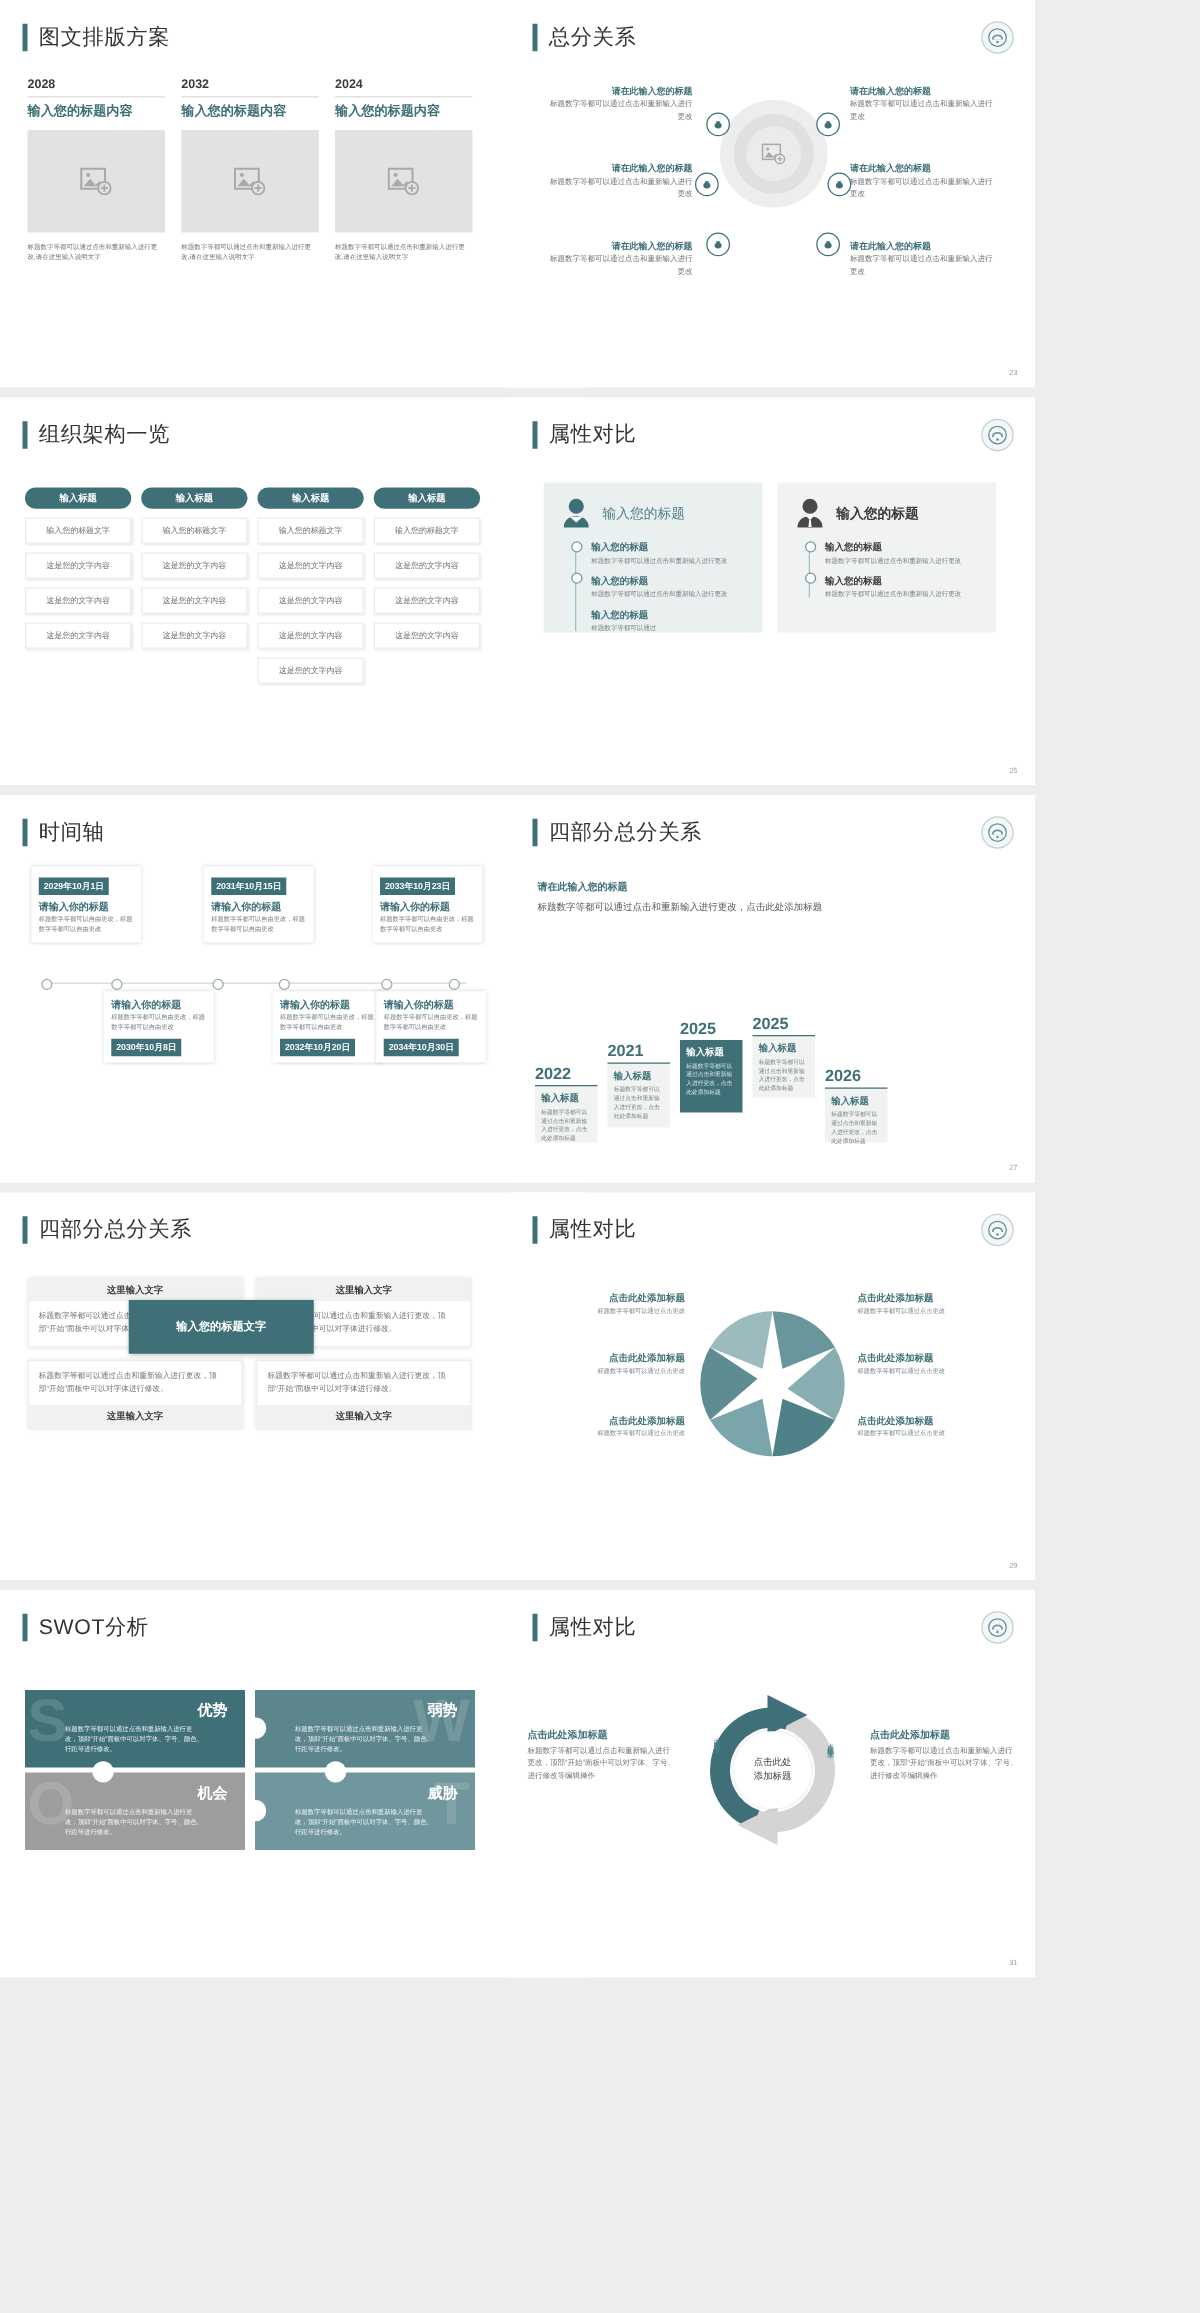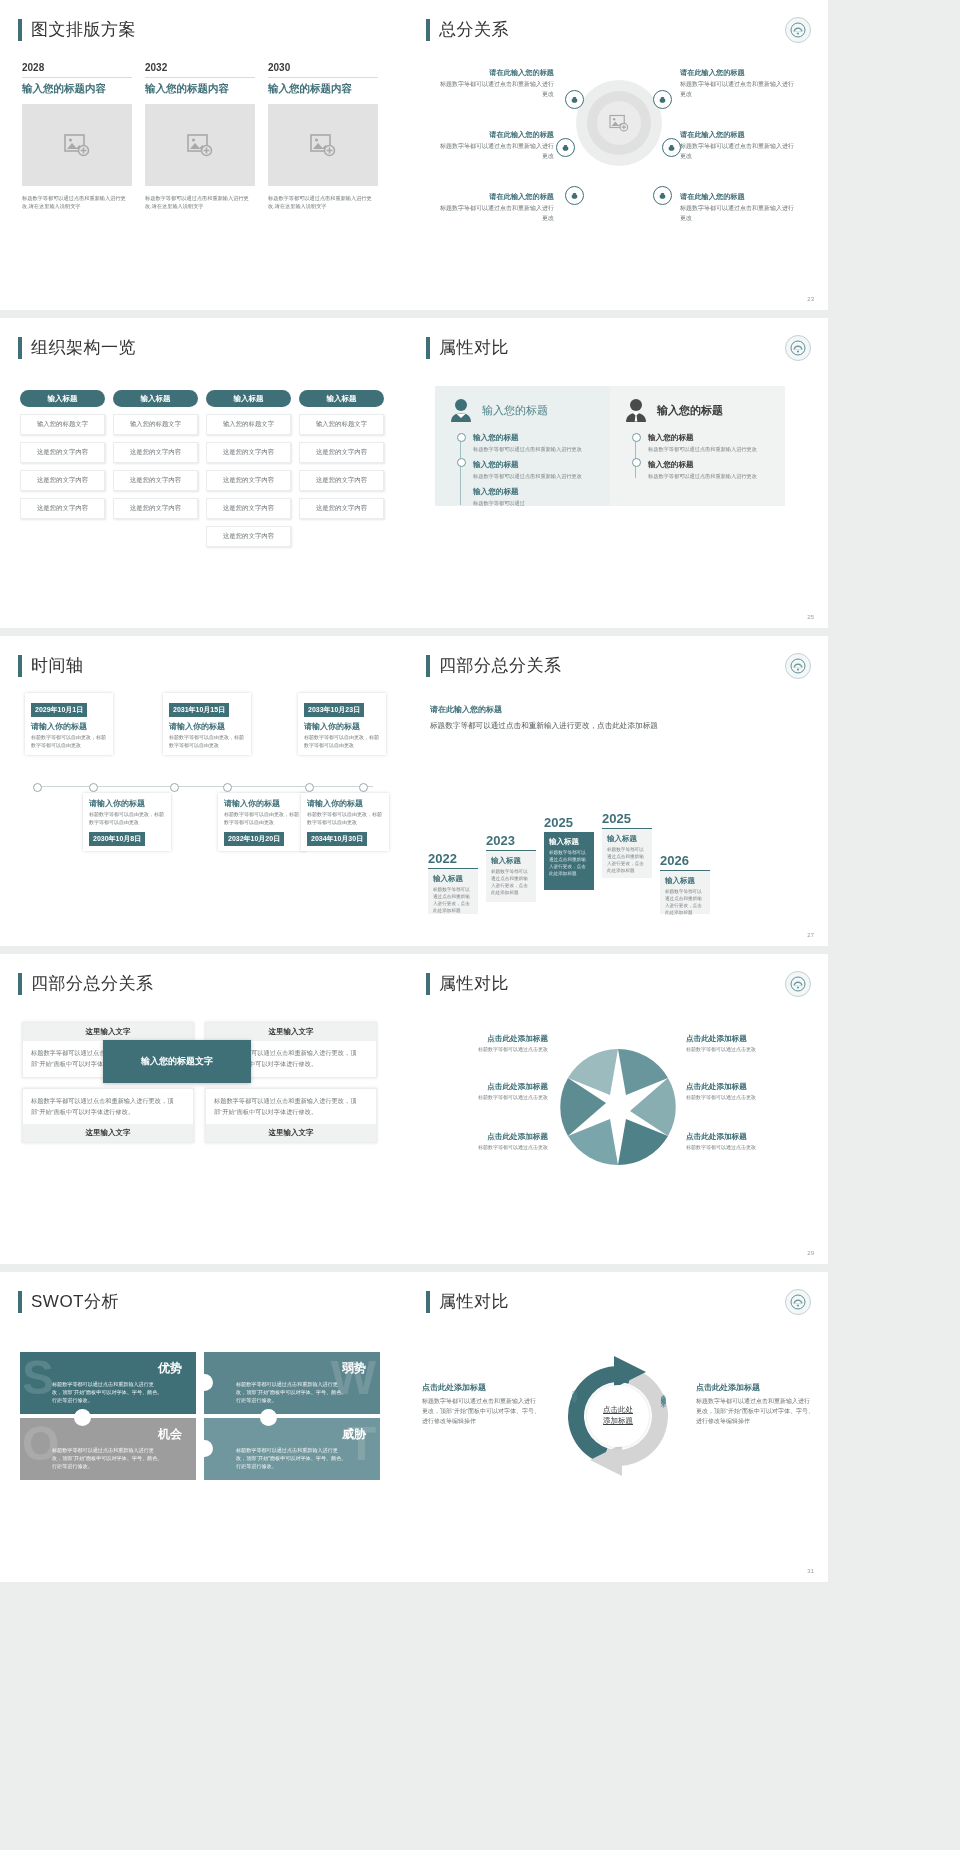--- a/index.html
+++ b/index.html
@@ -37,21 +37,21 @@
   .ring .inner{position:absolute;left:21px;top:21px;width:44px;height:44px;border-radius:50%;background:#ebebeb;z-index:3;display:flex;align-items:center;justify-content:center;}
   .bag{position:absolute;width:17px;height:17px;border-radius:50%;background:#fff;border:1.4px solid #3f7078;display:flex;align-items:center;justify-content:center;z-index:4;}
 
   
   .s24{position:absolute;left:20px;top:72px;display:flex;gap:8px;}
   .s24 .col{width:85px;}
   .s24 .pill{height:17px;border-radius:9px;background:#3f7078;color:#fff;font-size:7.5px;font-weight:bold;display:flex;align-items:center;justify-content:center;}
   .s24 .cell{height:19px;margin-top:7px;background:#fff;border:1px solid #eaeced;box-shadow:1px 1px 2px rgba(0,0,0,.10);display:flex;align-items:center;justify-content:center;font-size:6.4px;color:#6b7174;}
 
   
-  .s25{position:absolute;left:27px;top:68px;display:flex;}
+  .s25{position:absolute;left:27px;top:68px;display:flex;gap:12px;}
   .card25{width:175px;height:120px;padding:10px 12px;box-sizing:border-box;}
   .card25.a{background:#e9f0ef;}
   .card25.b{background:#f1f2f2;}
   .c25top{display:flex;align-items:center;gap:7px;}
   .c25top .nm{font-size:11px;color:#4d8089;}
   .card25.b .c25top .nm{color:#3a3a3a;font-weight:bold;}
   .tl{margin-top:9px;margin-left:13px;position:relative;padding-left:13px;}
   .tl:before{content:"";position:absolute;left:0;top:3px;bottom:2px;width:1px;background:#9fc0c3;}
   .tl .dot{position:absolute;left:-3.5px;width:7px;height:7px;border-radius:50%;background:#fff;border:1px solid #6f9aa1;}
   .tl .it{margin-bottom:7px;}
@@ -115,21 +115,21 @@
   .knob{position:absolute;background:#fff;border-radius:50%;width:17px;height:17px;z-index:6;}
 
   
   .s31{position:absolute;left:0;top:70px;width:420px;height:180px;}
   .s31 .blk{position:absolute;width:118px;top:40px;}
   .s31 .bt{font-size:8px;font-weight:bold;color:#3f7078;margin-bottom:3px;}
   .s31 .bd{font-size:6px;line-height:1.7;color:#6f7577;}
   .s31 .l{left:14px;}
   .s31 .r{left:288px;}
   .cyc{position:absolute;left:148px;top:12px;width:124px;height:124px;}
-  .cyccenter{position:absolute;left:31px;top:31px;width:62px;height:62px;border-radius:50%;background:#fff;box-shadow:0 0 4px rgba(0,0,0,.12);display:flex;flex-direction:column;align-items:center;justify-content:center;font-size:7.5px;color:#3b4142;line-height:1.45;text-align:center;text-decoration:underline;}
+  .cyccenter{position:absolute;left:31px;top:31px;width:62px;height:62px;border-radius:50%;background:#fff;box-shadow:0 0 4px rgba(0,0,0,.12);display:flex;flex-direction:column;align-items:center;justify-content:center;font-size:7.5px;color:#3b4142;line-height:1.45;text-align:center;}
   .arcword{position:absolute;font-size:5.4px;color:#4a7f88;letter-spacing:1px;}
 </style>
 </head>
 <body>
 
 <div class="grid">
 
   <div class="slide left">
     <div class="hdr">
       <span class="bar"></span>
@@ -168,21 +168,21 @@
               <rect x="1" y="2" width="19" height="16" fill="none" stroke="#a9a9a9" stroke-width="1.6"></rect>
               <circle cx="6.5" cy="7" r="1.6" fill="#a9a9a9"></circle>
               <path d="M3 16l5-6 4.5 5 3-3 4 4z" fill="#a9a9a9"></path>
               <circle cx="19.5" cy="17.5" r="5" fill="#e2e2e2" stroke="#a9a9a9" stroke-width="1.5"></circle>
               <path d="M19.5 14.6v5.8M16.6 17.5h5.8" stroke="#a9a9a9" stroke-width="1.5"></path>
             </svg>
         </div>
         <div class="cap tiny">标题数字等都可以通过点击和重新输入进行更改,请在这里输入说明文字</div>
       </div>
       <div class="col">
-        <div class="yr">2030</div>
+        <div class="yr">2024</div>
         <div class="rule"></div>
         <div class="sub">输入您的标题内容</div>
         <div class="ph">
           <svg width="26" height="24" viewBox="0 0 26 24">
               <rect x="1" y="2" width="19" height="16" fill="none" stroke="#a9a9a9" stroke-width="1.6"></rect>
               <circle cx="6.5" cy="7" r="1.6" fill="#a9a9a9"></circle>
               <path d="M3 16l5-6 4.5 5 3-3 4 4z" fill="#a9a9a9"></path>
               <circle cx="19.5" cy="17.5" r="5" fill="#e2e2e2" stroke="#a9a9a9" stroke-width="1.5"></circle>
               <path d="M19.5 14.6v5.8M16.6 17.5h5.8" stroke="#a9a9a9" stroke-width="1.5"></path>
             </svg>
@@ -467,21 +467,21 @@
     </div>
     <div class="stairs">
       <div class="st light" style="margin-bottom:0">
         <div class="y">2022</div>
         <div class="bx" style="height:46px">
           <h6>输入标题</h6>
           <p>标题数字等都可以通过点击和重新输入进行更改，点击此处添加标题</p>
         </div>
       </div>
       <div class="st light" style="margin-bottom:12px">
-        <div class="y">2023</div>
+        <div class="y">2021</div>
         <div class="bx" style="height:52px">
           <h6>输入标题</h6>
           <p>标题数字等都可以通过点击和重新输入进行更改，点击此处添加标题</p>
         </div>
       </div>
       <div class="st dark" style="margin-bottom:24px">
         <div class="y">2025</div>
         <div class="bx" style="height:58px">
           <h6>输入标题</h6>
           <p>标题数字等都可以通过点击和重新输入进行更改，点击此处添加标题</p>

